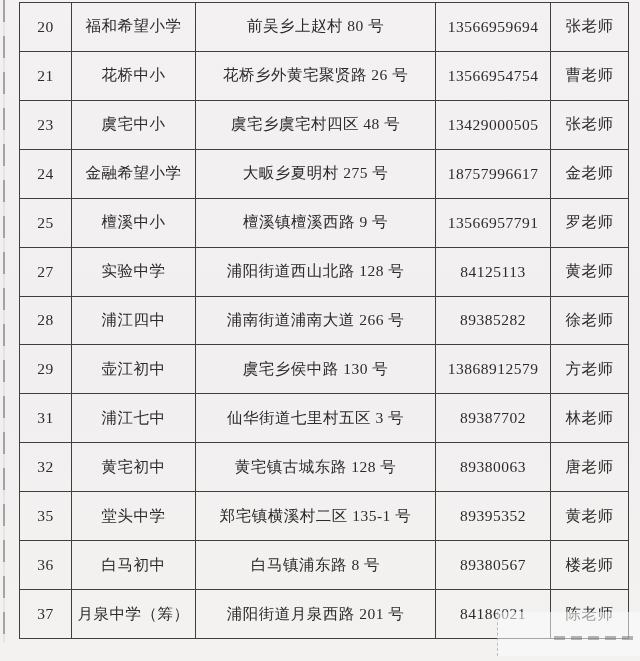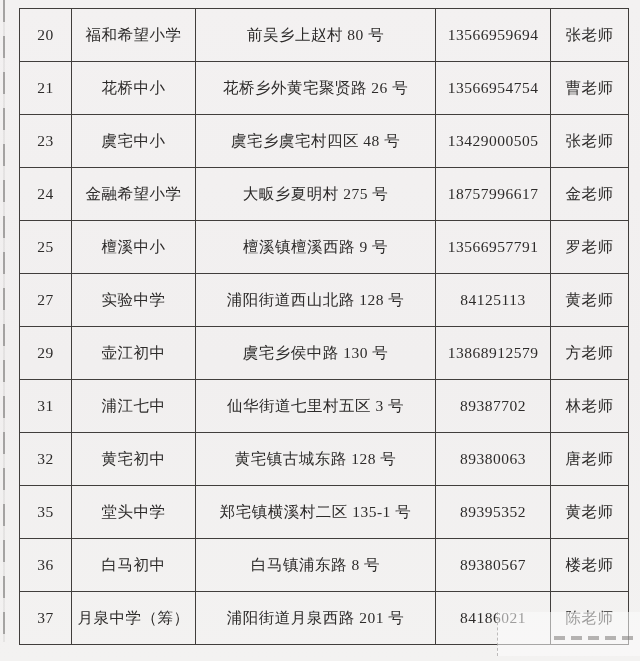--- a/index.html
+++ b/index.html
@@ -29,21 +29,21 @@
     height: 642px;
     background: repeating-linear-gradient(
       180deg,
       rgba(70, 68, 66, 0.45) 0 22px,
       rgba(70, 68, 66, 0.08) 22px 36px
     );
   }
   table.school-table {
     position: absolute;
     left: 19px;
-    top: 8px;
+    top: 2px;
     width: 609px;
     height: 637px;
     border-collapse: collapse;
     table-layout: fixed;
   }
   table.school-table td {
     border: 1px solid #413e3c;
     text-align: center;
     vertical-align: middle;
     padding: 0 2px;
@@ -135,20 +135,27 @@
           <td class="col-teacher">罗老师</td>
         </tr>
         <tr>
           <td class="col-num">27</td>
           <td class="col-school">实验中学</td>
           <td class="col-address">浦阳街道西山北路 128 号</td>
           <td class="col-phone">84125113</td>
           <td class="col-teacher">黄老师</td>
         </tr>
         <tr>
+          <td class="col-num">28</td>
+          <td class="col-school">浦江四中</td>
+          <td class="col-address">浦南街道浦南大道 266 号</td>
+          <td class="col-phone">89385282</td>
+          <td class="col-teacher">徐老师</td>
+        </tr>
+        <tr>
           <td class="col-num">29</td>
           <td class="col-school">壶江初中</td>
           <td class="col-address">虞宅乡侯中路 130 号</td>
           <td class="col-phone">13868912579</td>
           <td class="col-teacher">方老师</td>
         </tr>
         <tr>
           <td class="col-num">31</td>
           <td class="col-school">浦江七中</td>
           <td class="col-address">仙华街道七里村五区 3 号</td>

